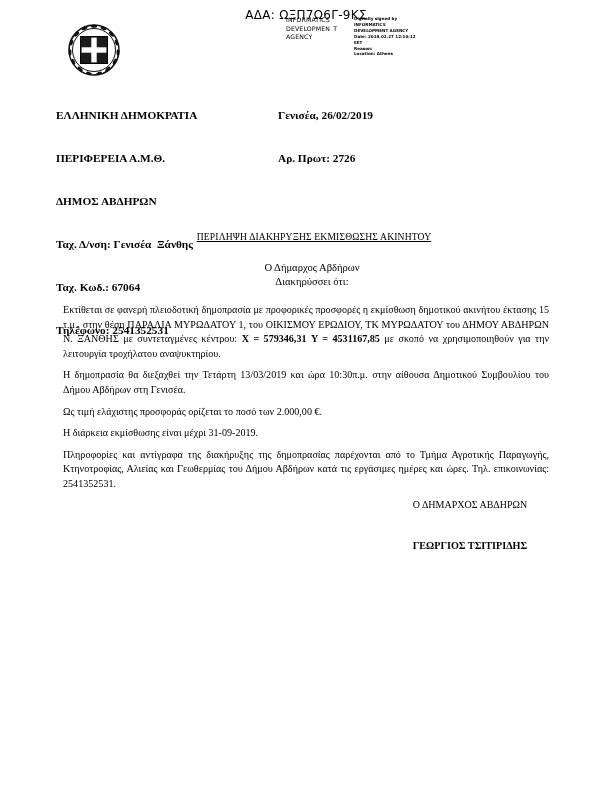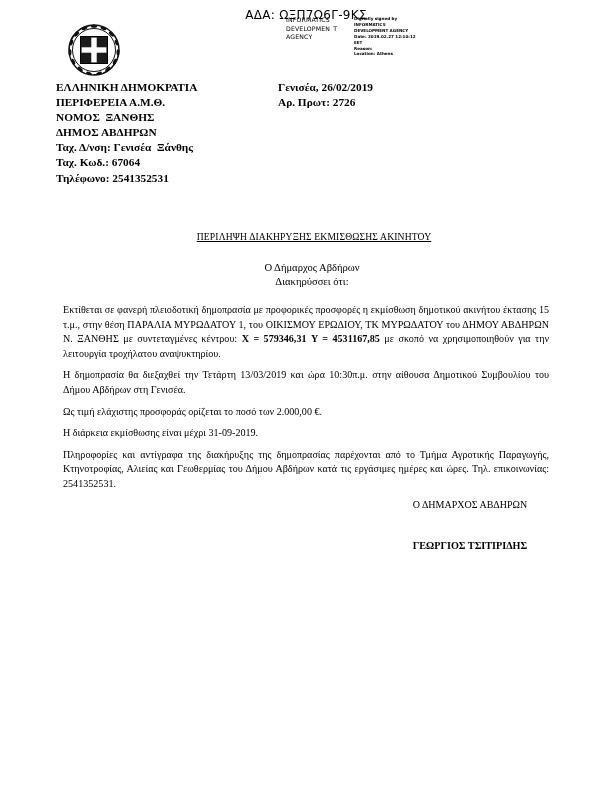--- a/index.html
+++ b/index.html
@@ -93,20 +93,21 @@
     position: absolute;
     left: 222px;
     top: 0;
     width: 250px;
   }
   .hdr-line {
     font-weight: bold;
     font-size: 11.3px;
     line-height: 15.1px;
     white-space: pre;
+    margin-top: 28px;
   }
 
   
   #doc-title {
     position: absolute;
     left: 0;
     top: 230px;
     width: 612px;
     text-align: center;
     font-size: 9.6px;
@@ -225,21 +226,20 @@
       <div>EET</div>
       <div>Reason:</div>
       <div>Location: Athens</div>
     </div>
   </div>
 
   <div id="header-block">
     <div id="header-left">
       <div class="hdr-line">ΕΛΛΗΝΙΚΗ ΔΗΜΟΚΡΑΤΙΑ</div>
       <div class="hdr-line">ΠΕΡΙΦΕΡΕΙΑ Α.Μ.Θ.</div>
-      <div class="hdr-line">ΝΟΜΟΣ  ΞΑΝΘΗΣ</div>
       <div class="hdr-line">ΔΗΜΟΣ ΑΒΔΗΡΩΝ</div>
       <div class="hdr-line">Ταχ. Δ/νση: Γενισέα  Ξάνθης</div>
       <div class="hdr-line">Ταχ. Κωδ.: 67064</div>
       <div class="hdr-line">Τηλέφωνο: 2541352531</div>
     </div>
     <div id="header-right">
       <div class="hdr-line">Γενισέα, 26/02/2019</div>
       <div class="hdr-line">Αρ. Πρωτ: 2726</div>
     </div>
   </div>

